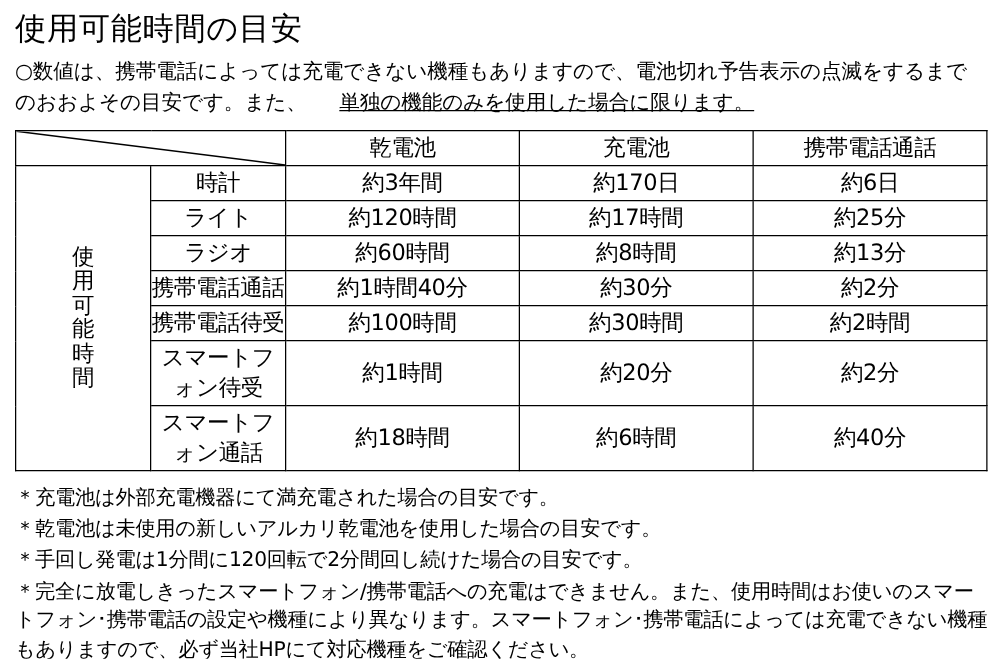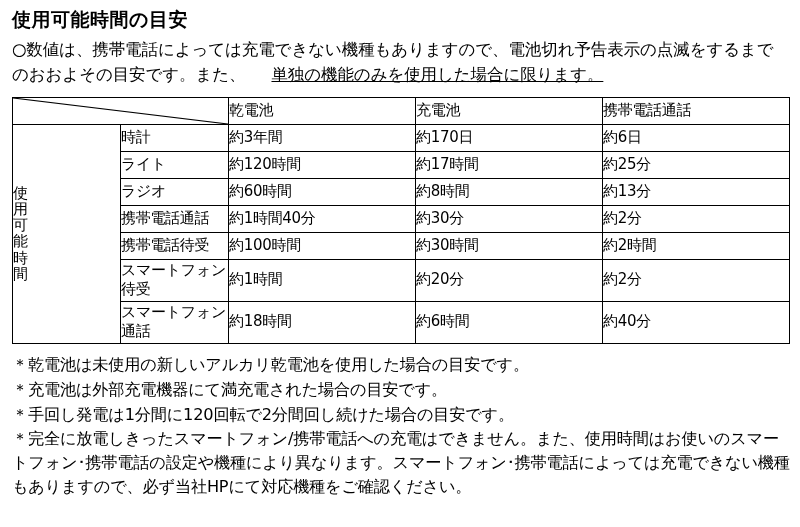--- a/index.html
+++ b/index.html
@@ -15,22 +15,22 @@
     overflow: hidden;
   }
   .page {
     position: relative;
     width: 800px;
     height: 527px;
     box-sizing: border-box;
     padding: 6px 10px 0 10px;
   }
   .title {
-    font-size: 19px;
-    font-weight: bold;
+    font-size: 25px;
+    font-weight: normal;
     letter-spacing: 0.5px;
     line-height: 1.2;
     margin: 2px 0 6px 2px;
   }
   .lead {
     font-size: 16.5px;
     line-height: 1.52;
     margin: 0 0 10px 2px;
     letter-spacing: -0.1px;
   }
@@ -39,23 +39,23 @@
     margin-left: 26px;
   }
   table.spec {
     border-collapse: collapse;
     width: 778px;
     margin: 0 0 0 2px;
     table-layout: fixed;
   }
   table.spec td, table.spec th {
     border: 1px solid #000000;
-    font-size: 15px;
+    font-size: 18px;
     font-weight: normal;
-    text-align: left;
+    text-align: center;
     padding: 1px 0 2px 0;
     height: 23px;
     letter-spacing: -0.3px;
   }
   table.spec th {
     font-weight: normal;
   }
   .corner {
     position: relative;
     padding: 0;
@@ -168,19 +168,19 @@
       <tr>
         <td class="col-item">スマートフォン通話</td>
         <td>約18時間</td>
         <td>約6時間</td>
         <td>約40分</td>
       </tr>
     </tbody>
   </table>
 
   <div class="notes">
+    <p>＊充電池は外部充電機器にて満充電された場合の目安です。</p>
     <p>＊乾電池は未使用の新しいアルカリ乾電池を使用した場合の目安です。</p>
-    <p>＊充電池は外部充電機器にて満充電された場合の目安です。</p>
     <p>＊手回し発電は1分間に120回転で2分間回し続けた場合の目安です。</p>
     <p>＊完全に放電しきったスマートフォン/携帯電話への充電はできません。また、使用時間はお使いのスマートフォン･携帯電話の設定や機種により異なります。スマートフォン･携帯電話によっては充電できない機種もありますので、必ず当社HPにて対応機種をご確認ください。</p>
   </div>
 
 </div>
 
 </body></html>

